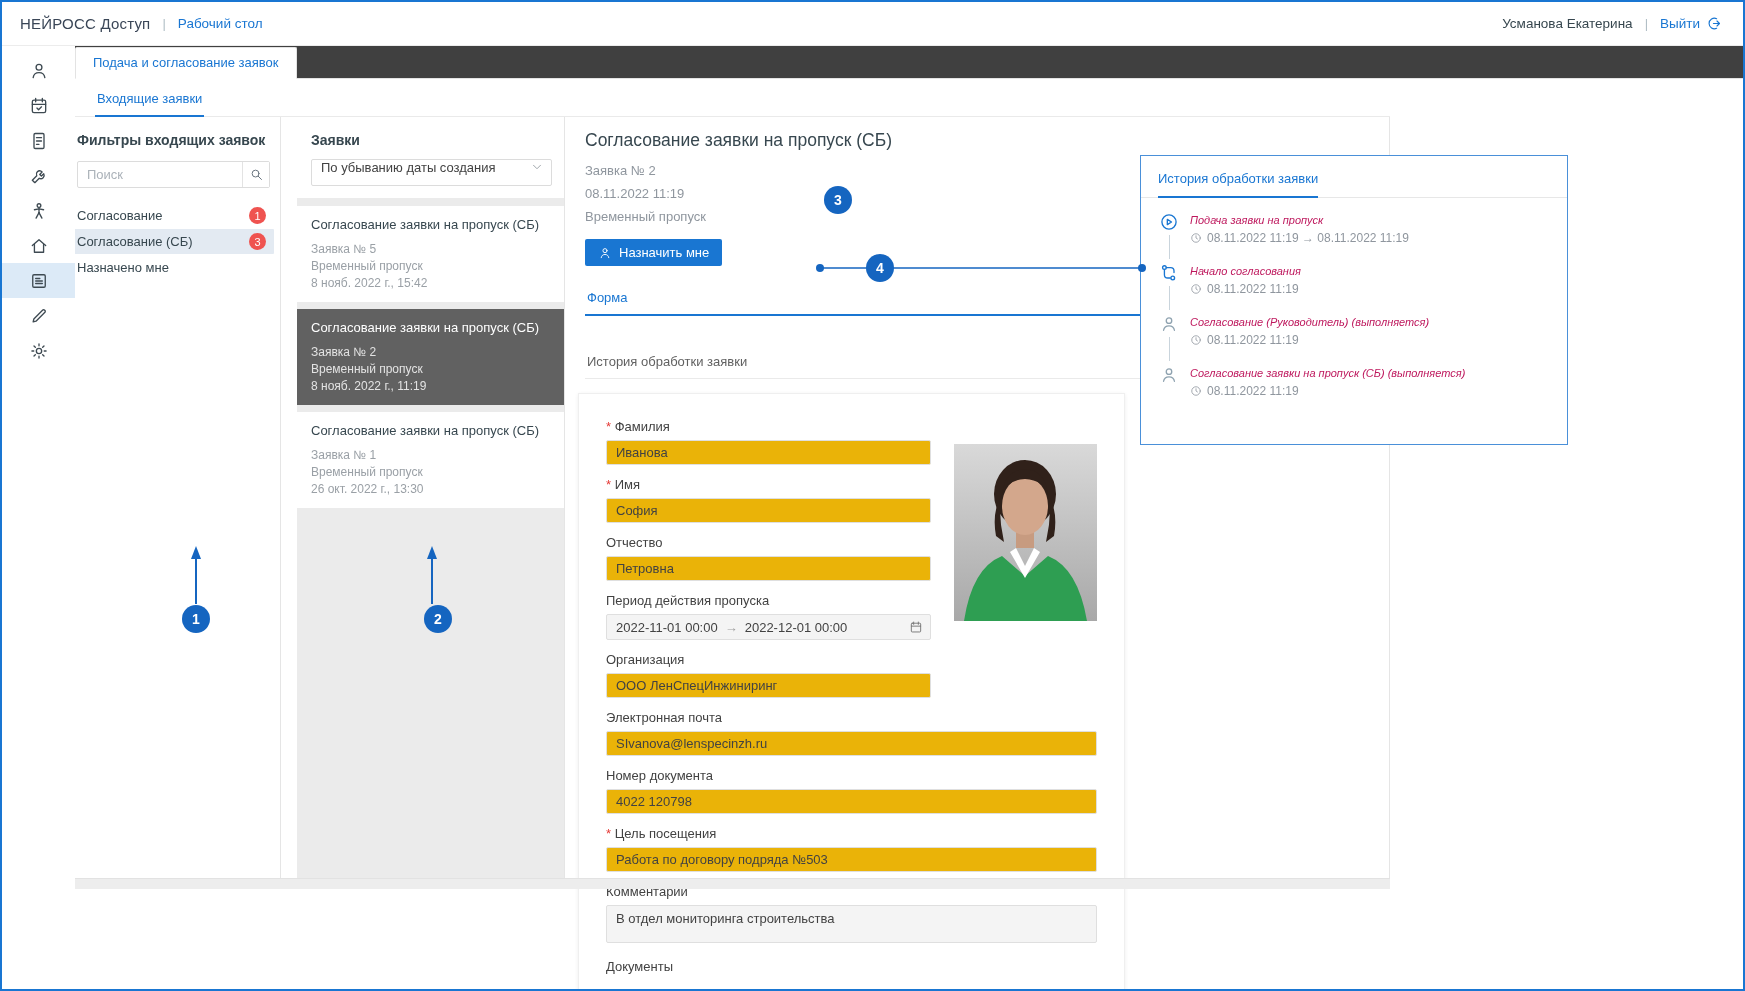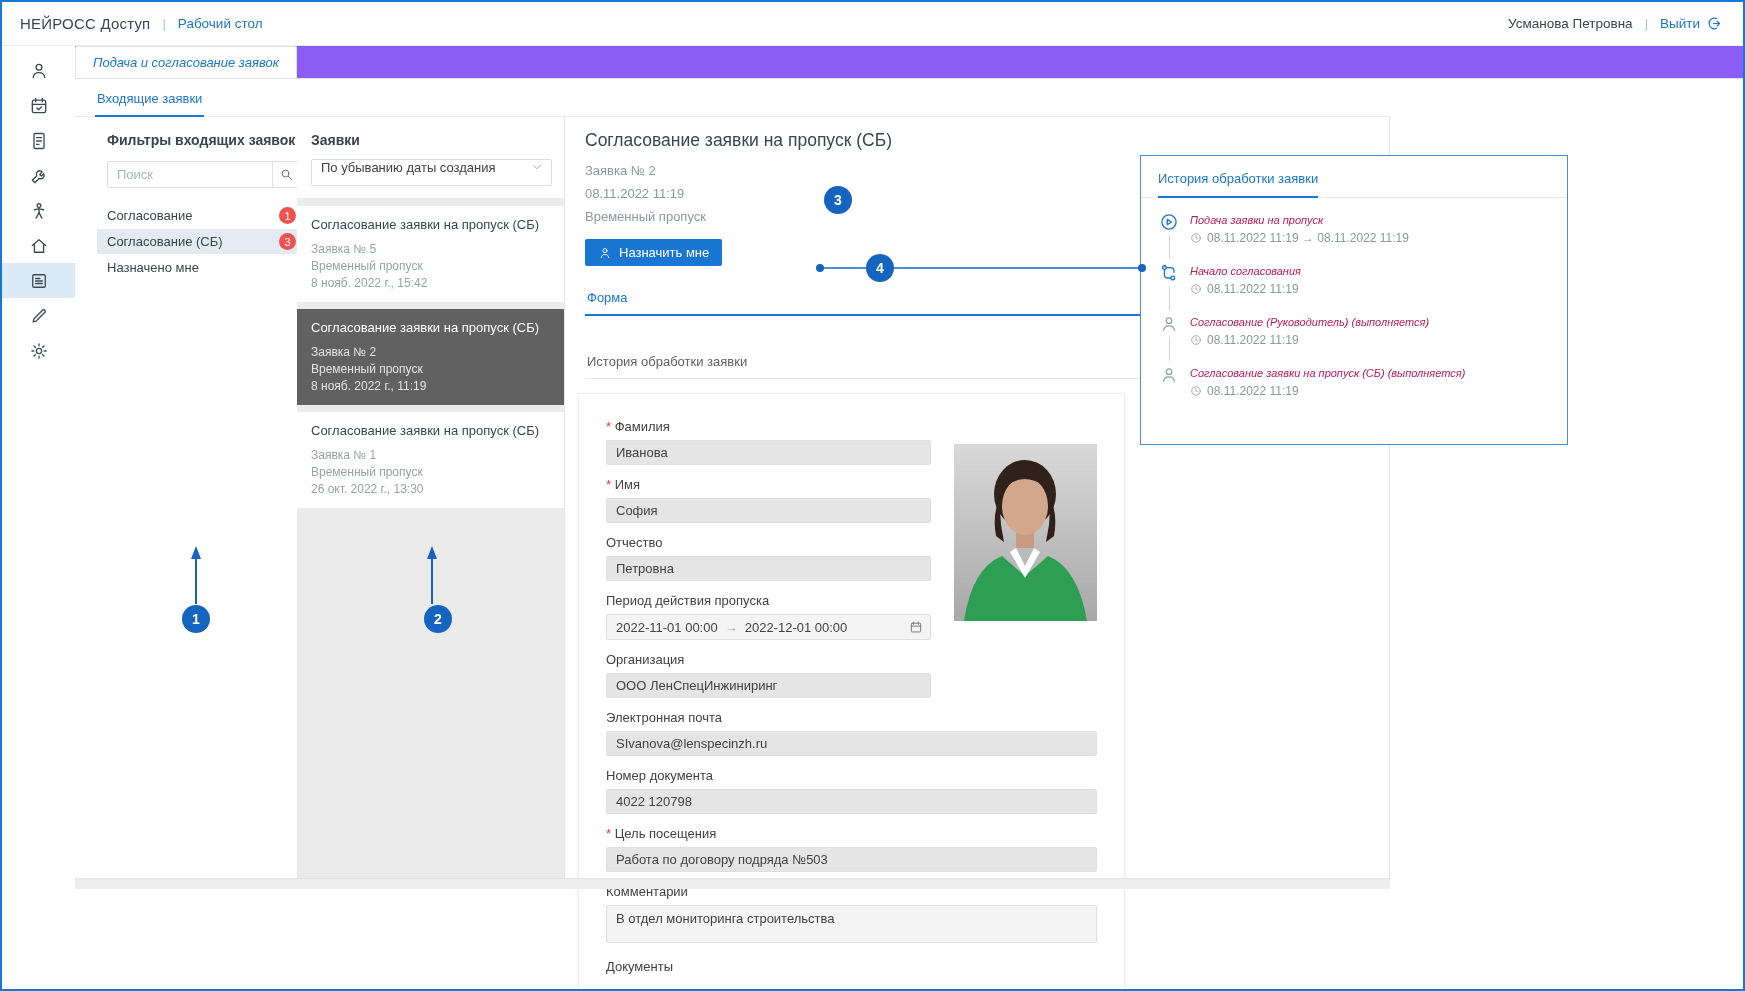--- a/index.html
+++ b/index.html
@@ -25,33 +25,33 @@
   .logout { display:flex; align-items:center; gap:6px; color:#1976D2; font-size:13.5px; cursor:pointer; }
   .logout svg { width:17px; height:17px; }
 
   
   .sidebar { position:absolute; left:2px; top:46px; width:73px; bottom:2px; background:#fff; padding-top:7px; z-index:4; }
   .side-item { height:35px; display:flex; align-items:center; justify-content:center; color:#3E4A52; cursor:pointer; }
   .side-item svg { width:20px; height:20px; }
   .side-item.active { background:#DCEAF7; }
 
   
-  .tabbar { position:absolute; left:75px; top:46px; right:2px; height:33px; display:flex; align-items:flex-start;
-            border-bottom:1px solid #E3E3E3; background:#8b5cf6; z-index:4;font-style:italic; }
+  .tabbar { position:absolute; left:75px; top:46px; right:2px; height:33px; display:flex; align-items:center;
+            border-bottom:1px solid #E3E3E3; background:#404040; z-index:4; }
   .main-tab { height:32px; display:flex; align-items:center; padding:0 17px; margin-bottom:-1px;
               border:1px solid #E3E3E3; border-bottom:1px solid #fff; border-radius:2px 2px 0 0;
               color:#1976D2; font-size:13px; background:#fff; cursor:pointer; }
 
   
   .subtabbar { position:absolute; left:75px; top:79px; width:1315px; height:38px; border-bottom:1px solid #EAEAEA;
                display:flex; align-items:flex-end; padding-left:20px; background:#fff; z-index:4; }
   .sub-tab { color:#1976D2; font-size:13px; padding:10px 2px 9px; border-bottom:2px solid #1976D2; margin-bottom:-1px; cursor:pointer; }
 
   
-  .filters { position:absolute; left:89px; top:117px; width:222px; height:761px; padding:15px 10px 8px 18px;
+  .filters { position:absolute; left:59px; top:117px; width:222px; height:761px; padding:15px 10px 8px 18px;
              border-right:1px solid #E5E5E5; background:#fff; }
   .panel-title { font-size:14px; font-weight:bold; color:#37474F; }
   .search-wrap { position:relative; margin-top:13px; }
   .search-input { width:100%; height:27px; border:1px solid #DCDCDC; border-radius:2px; padding:0 32px 0 9px;
                   font-size:13px; color:#424242; font-family:inherit; outline:none; }
   .search-input::placeholder { color:#ABB2B9; }
   .search-btn { position:absolute; right:1px; top:1px; width:27px; height:25px; display:flex; align-items:center;
                 justify-content:center; color:#6B7680; border-left:1px solid #E3E3E3; cursor:pointer; background:#fff; }
   .search-btn svg { width:15px; height:15px; }
   .filter-list { margin-top:15px; }
@@ -87,21 +87,21 @@
   .assign-btn svg { width:14px; height:14px; }
   .d-tabs { margin-top:15px; display:flex; gap:30px; border-bottom:1px solid #EAEAEA;flex-direction:column; }
   .d-tab { font-size:13px; color:#616161; padding:9px 2px; cursor:pointer; }
   .d-tab.active { color:#1976D2; font-weight:500; border-bottom:2px solid #1976D2; margin-bottom:-1px; }
 
   .form-card { position:relative; margin:14px 0 0 -7px; width:547px; background:#fff; border:1px solid #EFEFEF;
                box-shadow:0 1px 4px rgba(0,0,0,.07); padding:25px 27px 22px; }
   .f-label { font-size:13px; color:#424242; margin:12px 0 6px; }
   .f-label.first { margin-top:0; }
   .required::before { content:"* "; color:#E53935; }
-  .f-input { display:block; width:100%; height:25px; background:#e5e5e5; border:1px solid #DFDFDF; border-radius:2px;
+  .f-input { display:block; width:100%; height:25px; background:#eab308; border:1px solid #DFDFDF; border-radius:2px;
              padding:0 9px; font-size:13px; color:#424242; font-family:inherit; outline:none; }
   .narrow { width:325px; }
   .f-area { height:38px; padding:5px 9px; line-height:15px; font-size:13px; color:#424242; background:#F4F4F4;
             border:1px solid #DFDFDF; border-radius:2px; overflow:hidden; }
   .period-box { width:325px; height:26px; background:#F4F4F4; border:1px solid #DFDFDF; border-radius:2px;
                 display:flex; align-items:center; gap:7px; padding:0 7px 0 9px; font-size:13px; color:#424242; }
   .period-arrow { color:#9E9E9E; }
   .period-box .cal { margin-left:auto; color:#757575; } .period-box .cal svg { width:14px; height:14px; }
   .docs-label { font-size:13px; color:#424242; margin-top:16px; }
   .docs-link { display:inline-block; margin-top:13px; font-size:13px; color:#1976D2; cursor:pointer; }
@@ -133,21 +133,21 @@
                display:flex; align-items:center; justify-content:center; }
 </style>
 </head>
 <body>
 
 <div class="header">
   <span class="brand">НЕЙРОСС Доступ</span>
   <span class="sep">|</span>
   <span class="blue-link">Рабочий стол</span>
   <div class="header-right">
-    <span class="user-name">Усманова Петровна</span>
+    <span class="user-name">Усманова Екатерина</span>
     <span class="sep">|</span>
     <span class="logout">
       <span>Выйти</span>
       <span>
         <svg class="ico" viewBox="0 0 24 24">
             <path d="M15.5 8.5L19 12l-3.5 3.5"></path>
             <path d="M19 12h-8.5"></path>
             <path d="M15 5.2A7.5 7.5 0 1 0 15 18.8"></path>
           </svg>
       </span>

